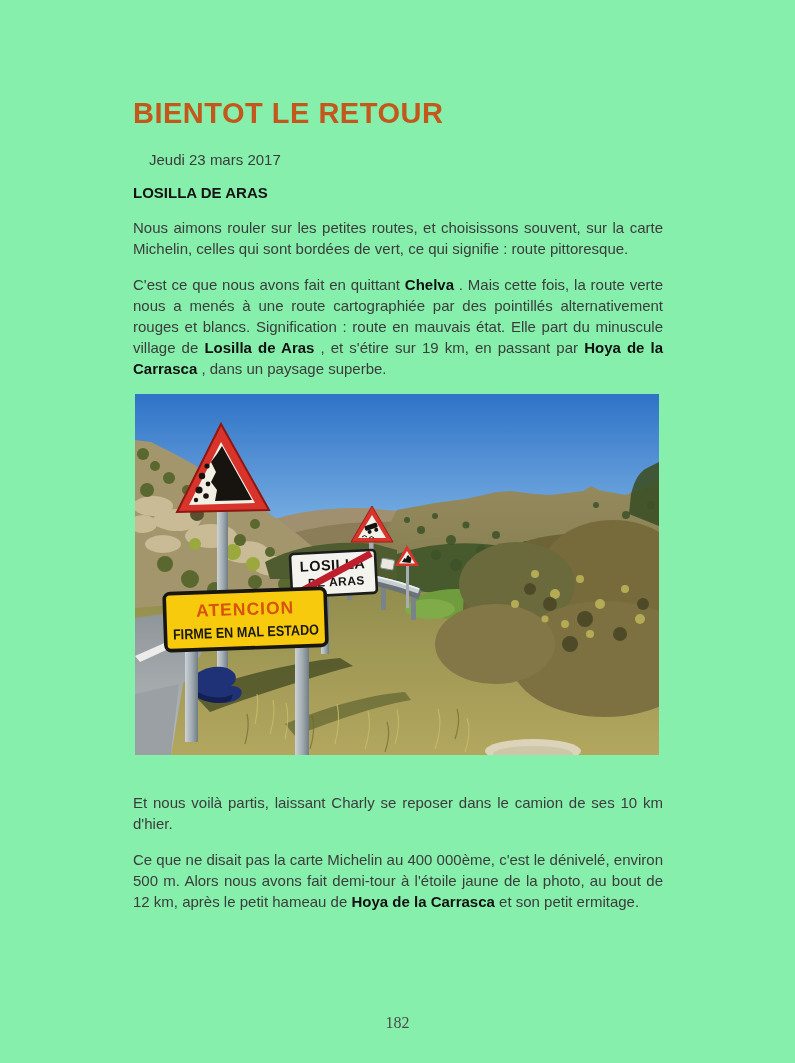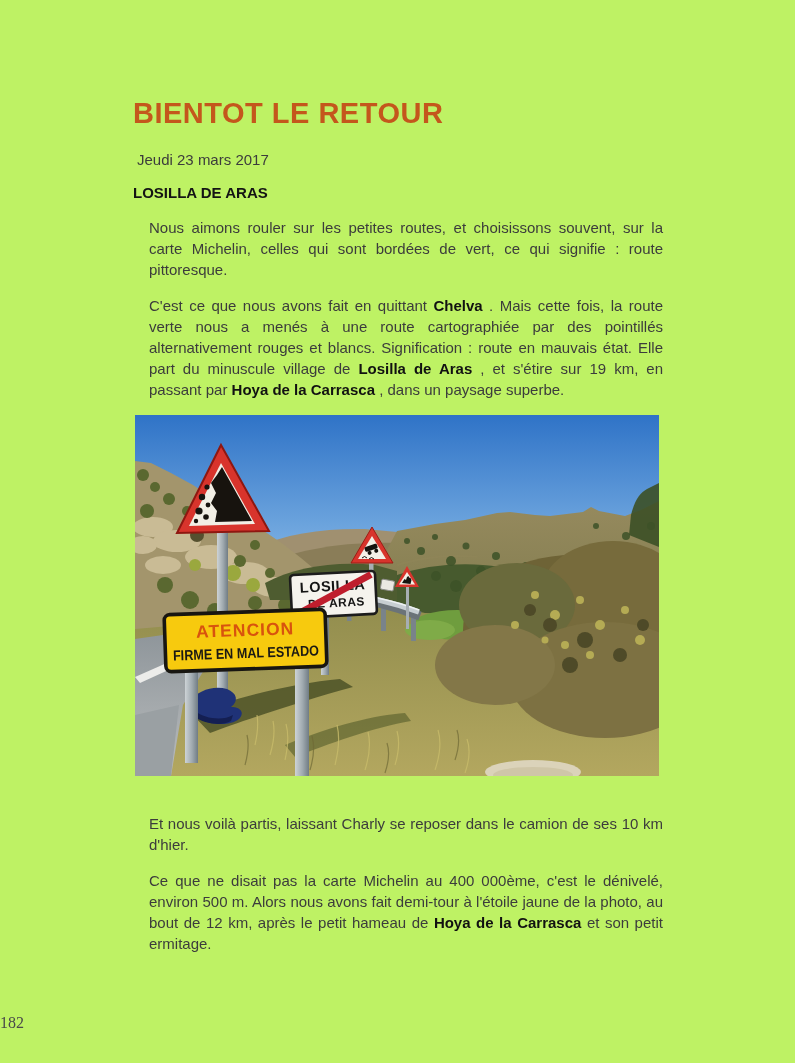--- a/index.html
+++ b/index.html
@@ -1,35 +1,35 @@
 <!DOCTYPE html>
 <html><head>
 <meta charset="utf-8">
 <style>
   html,body { margin:0; padding:0; background:#ffffff; }
   .page {
-    position:relative; width:795px; height:1063px; background:#bef264;
+    position:relative; width:795px; height:1063px; background:#86efac;
     font-family:"Liberation Sans", sans-serif; overflow:hidden;
   }
   .content { position:absolute; left:133px; top:97px; width:530px; }
   .title {
     font-size:29px; font-weight:bold; color:#C4571C;
     margin:0 0 21px 0; letter-spacing:0.5px;
   }
-  .date { font-size:15px; color:#3c3c3c; margin:0 0 16px 4px; }
+  .date { font-size:15px; color:#3c3c3c; margin:0 0 16px 16px; }
   .heading { font-size:15px; font-weight:bold; color:#141414; margin:0 0 16px 0; }
   .para {
     font-size:15px; line-height:21px; color:#3c3c3c;
-    text-align:justify; margin:0 0 15px 16px;
+    text-align:justify; margin:0 0 15px 0;
   }
   .para strong { color:#111111; }
   figure.photo { margin:12px 0 37px 2px; width:524px; height:361px; padding:0; }
   figure.photo svg { display:block; }
   .page-number {
-    position:absolute; left:0; right:0; bottom:31px; text-align:left;
+    position:absolute; left:0; right:0; bottom:31px; text-align:center;
     font-family:"Liberation Serif", serif; font-size:16px; color:#4a4a4a;
   }
   svg text { font-family:"Liberation Sans", sans-serif; }
 </style>
 </head>
 <body>
 
 <div class="page">
   <div class="content">
 

